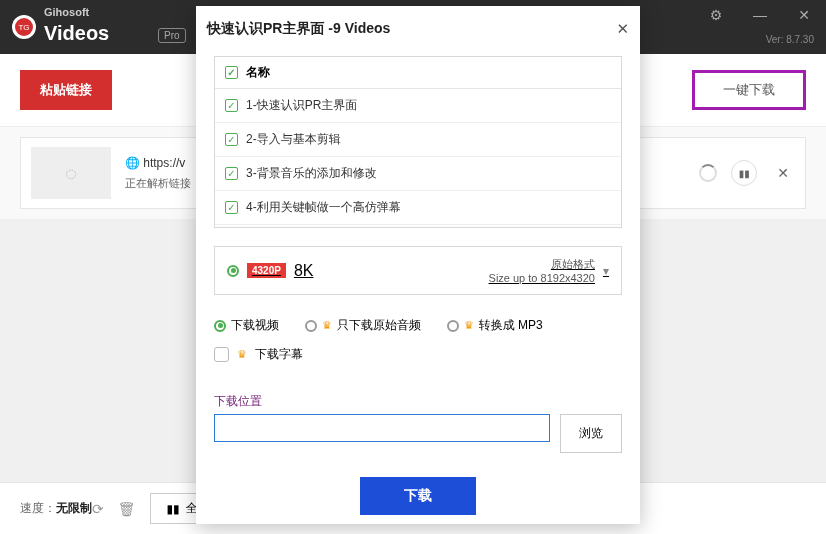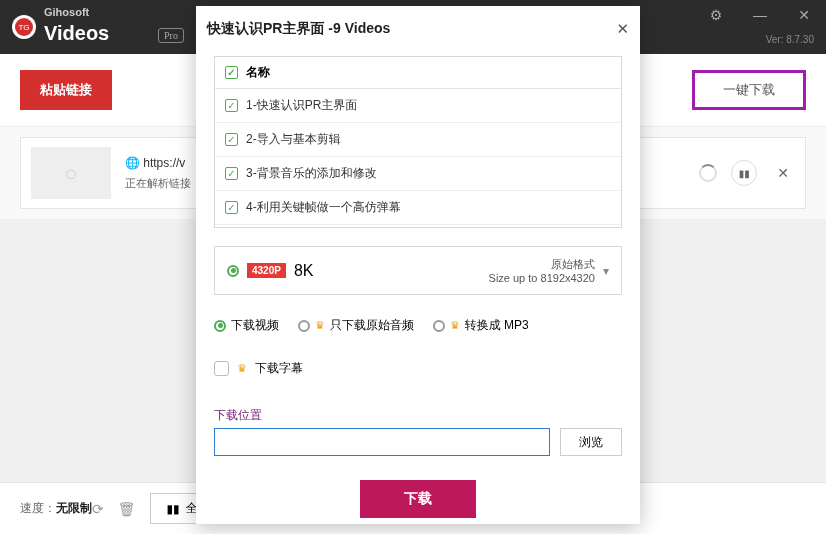--- a/index.html
+++ b/index.html
@@ -4,21 +4,21 @@
 <style>
 * { box-sizing: border-box; margin: 0; padding: 0; font-family: "Microsoft YaHei", Arial, sans-serif; }
 body { background: #f0f0f0; width: 826px; height: 534px; overflow: hidden; position: relative; }
 
 
 .header { background: #2c2c2c; height: 54px; display: flex; align-items: center; padding: 0 12px; position: relative; }
 .logo-circle { width: 24px; height: 24px; border-radius: 50%; background: #fff; display: flex; align-items: center; justify-content: center; margin-right: 8px; }
 .logo-inner { width: 18px; height: 18px; border-radius: 50%; background: #d32f2f; color: #fff; font-size: 8px; font-weight: normal; display: flex; align-items: center; justify-content: center; }
 .brand-top { color: #ccc; font-size: 11px; position: absolute; top: 6px; left: 44px; font-weight: bold; }
 .brand-main { color: #fff; font-size: 20px; font-weight: bold; position: absolute; top: 22px; left: 44px; }
-.pro-badge { border: 1px solid #888; color: #aaa; font-size: 10px; padding: 1px 5px; border-radius: 3px; position: absolute; top: 28px; left: 158px; font-family: Liberation Serif, serif; }
+.pro-badge { border: 1px solid #888; color: #aaa; font-size: 10px; padding: 1px 5px; border-radius: 3px; position: absolute; top: 28px; left: 158px; }
 .win-controls { position: absolute; right: 0; top: 0; display: flex; }
 .win-btn { width: 44px; height: 30px; display: flex; align-items: center; justify-content: center; color: #aaa; cursor: pointer; font-size: 14px; }
 .version { position: absolute; right: 12px; top: 34px; color: #888; font-size: 10px; }
 
 
 .toolbar { background: #fff; padding: 16px 20px; display: flex; justify-content: space-between; border-bottom: 1px solid #eee; }
 .btn-red { background: #d32f2f; color: #fff; padding: 8px 20px; font-size: 13px; cursor: pointer; border: none; font-weight: bold; }
 .btn-outline { background: #fff; border: 3px solid #a21caf; padding: 8px 28px; font-size: 13px; cursor: pointer; color: #555; }
 
 
@@ -43,42 +43,42 @@
 
 .modal { position: absolute; top: 6px; left: 196px; width: 444px; height: 518px; background: #fff; box-shadow: 0 4px 20px rgba(0,0,0,0.25); display: flex; flex-direction: column; }
 .modal-head { padding: 14px 11px 10px; display: flex; justify-content: space-between; align-items: center; }
 .modal-title { font-size: 14px; font-weight: bold; color: #222; }
 .modal-close { font-size: 15px; color: #555; cursor: pointer; }
 .list-box { margin: 8px 18px 0; border: 1px solid #d8d8d8; height: 172px; overflow: hidden; }
 .list-head { padding: 7px 10px; border-bottom: 1px solid #e5e5e5; display: flex; align-items: center; gap: 8px; font-size: 12px; font-weight: bold; }
 .list-item { padding: 8px 10px; border-bottom: 1px solid #eee; display: flex; align-items: center; gap: 8px; font-size: 12px; color: #333; }
 .chk { width: 13px; height: 13px; border: 1px solid #4caf50; border-radius: 2px; display: inline-flex; align-items: center; justify-content: center; color: #4caf50; font-size: 10px; flex-shrink: 0; }
 
-.quality-box { margin: 18px 18px 8px; border: 1px solid #d8d8d8; padding: 10px 12px; display: flex; align-items: center; justify-content: space-between; }
+.quality-box { margin: 18px 18px 8px; border: 1px solid #d8d8d8; padding: 10px 12px; display: flex; align-items: center; justify-content: space-between; text-decoration: underline; }
 .q-left { display: flex; align-items: center; gap: 8px; }
 .radio-on { width: 12px; height: 12px; border: 2px solid #4caf50; border-radius: 50%; display: inline-flex; align-items: center; justify-content: center; }
 .radio-on::after { content: ""; width: 5px; height: 5px; background: #4caf50; border-radius: 50%; }
 .res-badge { background: #e53935; color: #fff; font-size: 10px; padding: 2px 5px; font-weight: bold; }
 .q-right { text-align: right; font-size: 11px; color: #555; }
 .chev { color: #888; font-size: 12px; margin-left: 8px; }
 
-.opts { margin: 14px 18px 14px; display: flex; gap: 19px; font-size: 12px; align-items: center; }
+.opts { margin: 14px 18px 0; display: flex; gap: 26px; font-size: 12px; align-items: center; }
 .radio-off { width: 12px; height: 12px; border: 2px solid #999; border-radius: 50%; display: inline-block; }
 .crown { color: #f39c12; font-size: 11px; }
 .opt { display: flex; align-items: center; gap: 5px; cursor: pointer; }
 
 .sub-row { margin: 12px 18px 0; display: flex; align-items: center; gap: 8px; font-size: 12px; }
 .chk-empty { width: 15px; height: 15px; border: 1px solid #bbb; border-radius: 3px; display: inline-block; }
 
 .loc-label { margin: 30px 18px 4px; font-size: 12px; color: #701a75; }
 .loc-row { margin: 0 18px; display: flex; gap: 10px; }
 .loc-input { flex: 1; border: 1px solid #2b7cd3; height: 28px; padding: 0 8px; font-size: 12px; }
-.browse-btn { border: 1px solid #ccc; background: #fff; padding: 0 18px; font-size: 12px; cursor: pointer; height: 28px; }
-
-.dl-btn { margin: 24px auto 0; display: block; width: 116px; background: #be185d; color: #fff; border: none; padding: 10px 8px; font-size: 14px; font-weight: bold; cursor: pointer; }
+.browse-btn { border: 1px solid #ccc; background: #fff; padding: 0 18px; font-size: 12px; cursor: pointer; height: 39px; }
+
+.dl-btn { margin: 24px auto 0; display: block; width: 116px; background: #1d4ed8; color: #fff; border: none; padding: 10px 8px; font-size: 14px; font-weight: bold; cursor: pointer; }
 </style>
 </head>
 <body>
 
 <div class="header">
   <div class="logo-circle">
       <div class="logo-inner">TG</div>
     </div>
   <div class="brand-top">Gihosoft</div>
   <div class="brand-main">Videos</div>

